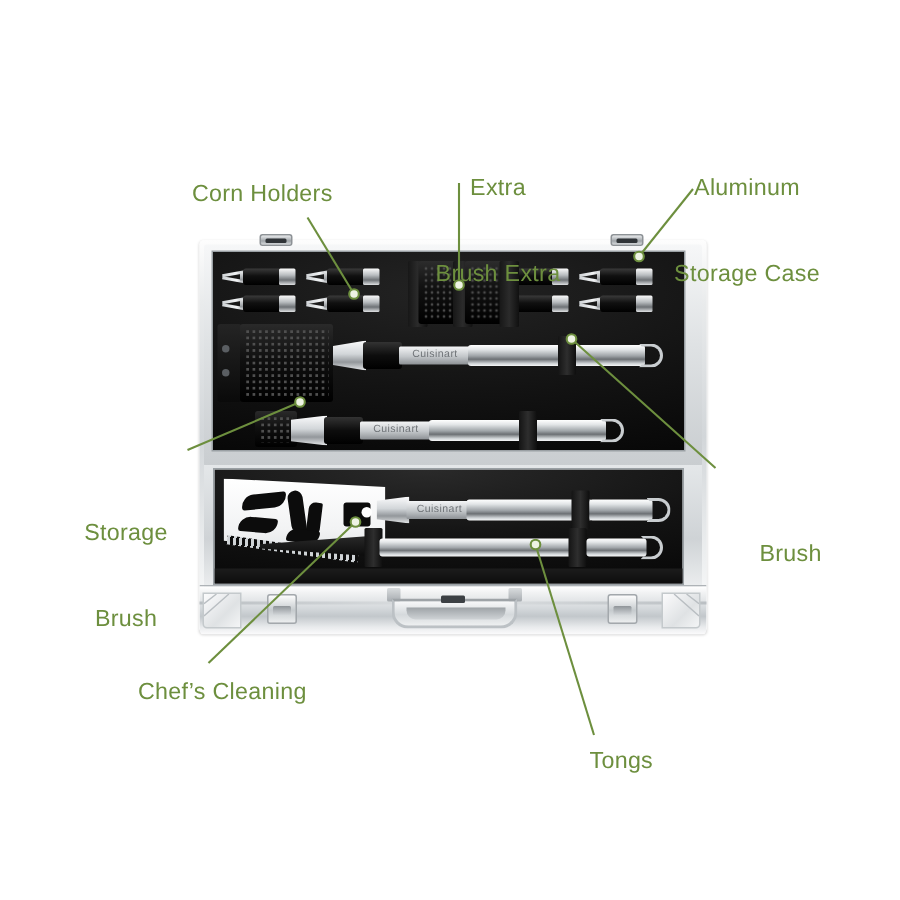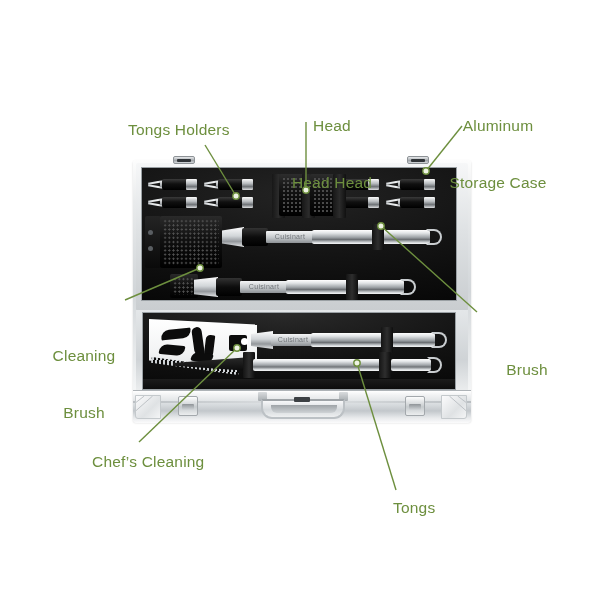--- a/index.html
+++ b/index.html
@@ -664,34 +664,34 @@
         <circle cx="236" cy="196" r="3.2" fill="#eef3e4" stroke="#6d8f3e" stroke-width="1.4"></circle>
         <circle cx="306" cy="190" r="3.2" fill="#eef3e4" stroke="#6d8f3e" stroke-width="1.4"></circle>
         <circle cx="426" cy="171" r="3.2" fill="#eef3e4" stroke="#6d8f3e" stroke-width="1.4"></circle>
         <circle cx="200" cy="268" r="3.2" fill="#eef3e4" stroke="#6d8f3e" stroke-width="1.4"></circle>
         <circle cx="381" cy="226" r="3.2" fill="#eef3e4" stroke="#6d8f3e" stroke-width="1.4"></circle>
         <circle cx="237" cy="348" r="3.2" fill="#eef3e4" stroke="#6d8f3e" stroke-width="1.4"></circle>
         <circle cx="357" cy="363" r="3.2" fill="#eef3e4" stroke="#6d8f3e" stroke-width="1.4"></circle>
       </g>
   </svg>
 
-  <div class="callout-text" style="left:128px; top:120px;"><span>Tongs Holders</span></div>
+  <div class="callout-text" style="left:128px; top:120px;"><span>Corn Holders</span></div>
 
   <div class="callout-text" style="left:272px; top:78px; text-align:center; width:120px;">
-    <div>Head</div>
-    <div>Head Head</div>
+    <div>Extra</div>
+    <div>Brush Extra</div>
   </div>
 
   <div class="callout-text" style="left:432px; top:78px; text-align:center; width:132px;">
     <div>Aluminum</div>
     <div>Storage Case</div>
   </div>
 
   <div class="callout-text" style="left:40px; top:308px; text-align:center; width:88px;">
-    <div>Cleaning</div>
+    <div>Storage</div>
     <div>Brush</div>
   </div>
 
   <div class="callout-text" style="left:478px; top:322px; text-align:center; width:98px;">
     <div>Brush</div>
   </div>
 
   <div class="callout-text" style="left:92px; top:452px;"><span>Chef’s Cleaning</span></div>
 
   <div class="callout-text" style="left:393px; top:498px;"><span>Tongs</span></div>

